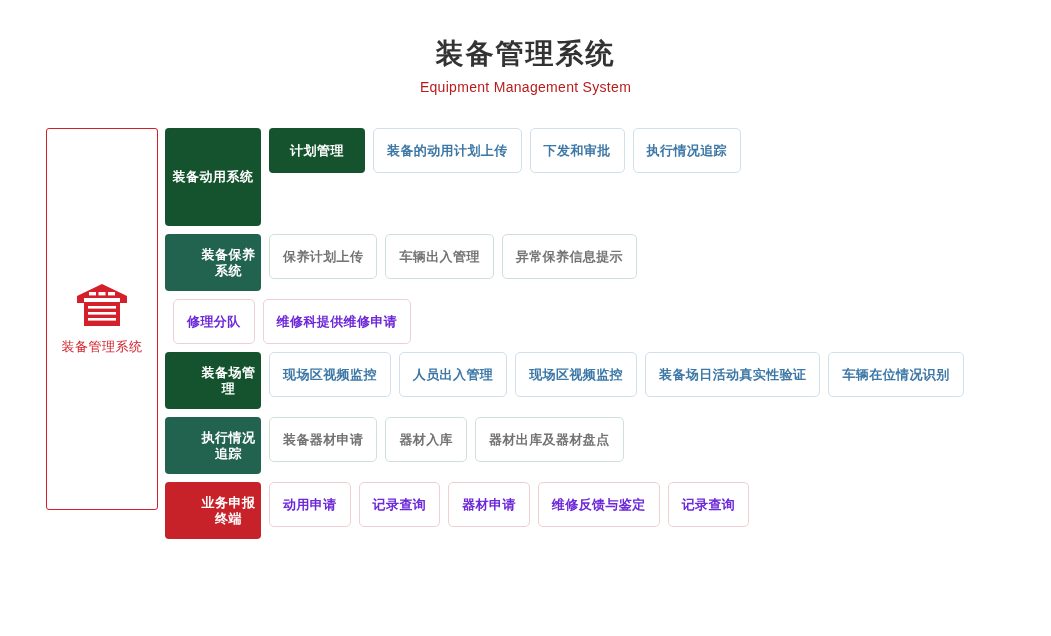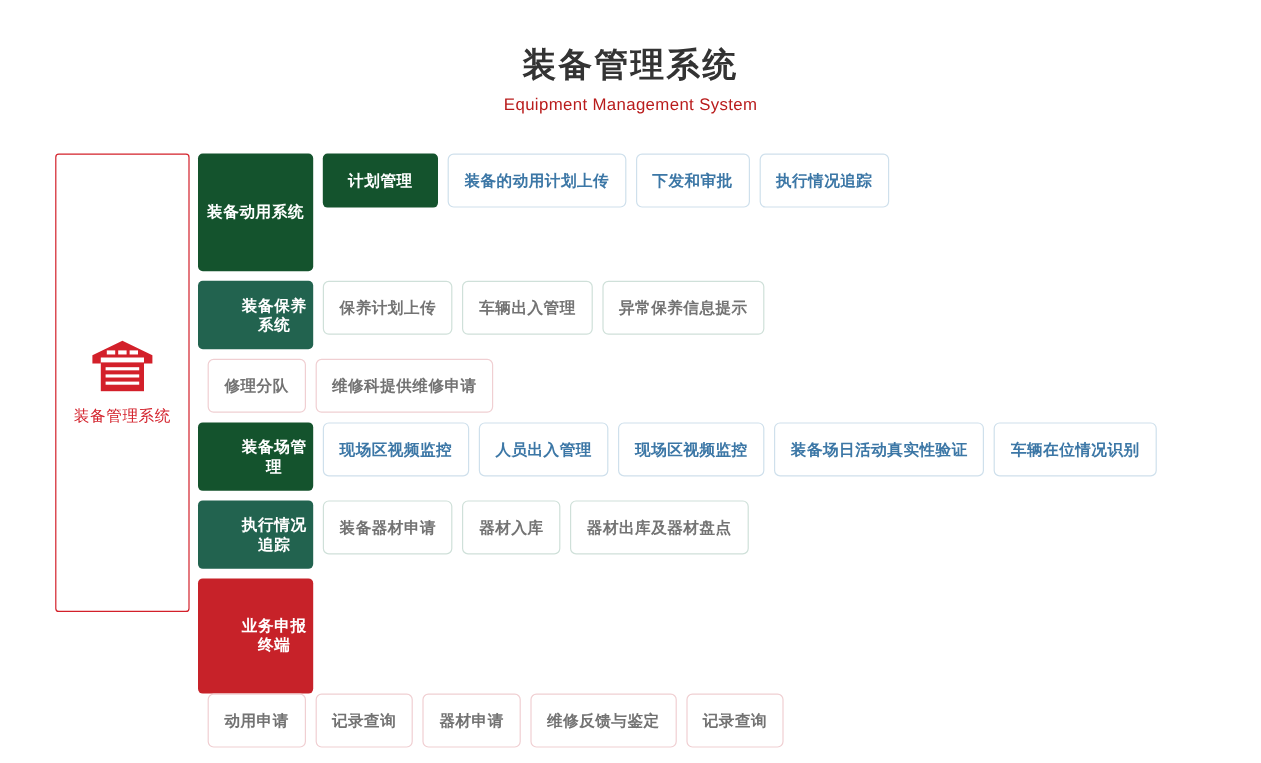--- a/index.html
+++ b/index.html
@@ -80,21 +80,21 @@
   .rows {
     margin-left: 7px;
     margin-top: 10px;
     flex: 1 1 auto;
   }
   .group {
     display: flex;
     align-items: stretch;
     margin-bottom: 8px;
   }
-  .group:last-child { margin-bottom: 0; flex-direction: column; }
+  .group:last-child { margin-bottom: 0; }
 
   .cat-cell {
     width: 96px;
     flex: 0 0 96px;
     border-radius: 4px;
     color: #ffffff;
     font-size: 13px;
     font-weight: bold;
     display: flex;
     align-items: center;
@@ -151,21 +151,21 @@
   }
 
   
   .t-blue .cat-cell, .t-blue .sub-cell { background: #14532d; }
   .t-blue .leaf { border: 1px solid #cfe0ec; color: #3c77a6; }
   
   .t-green .cat-cell, .t-green .sub-cell { background: #22634f; }
   .t-green .leaf { border: 1px solid #cfe0d9; color: #737373; }
   
   .t-red .cat-cell, .t-red .sub-cell { background: #c72229; }
-  .t-red .leaf { border: 1px solid #f0cfd2; color: #737373; }
+  .t-red .leaf { border: 1px solid #f0cfd2; color: #6d28d9; }
 
   
   .group.single .cat-cell { height: 57px; padding-left: 31px; }
   
   .group.double .cat-cell { height: 98px; }
 </style>
 </head>
 <body>
 
 <div class="header">

